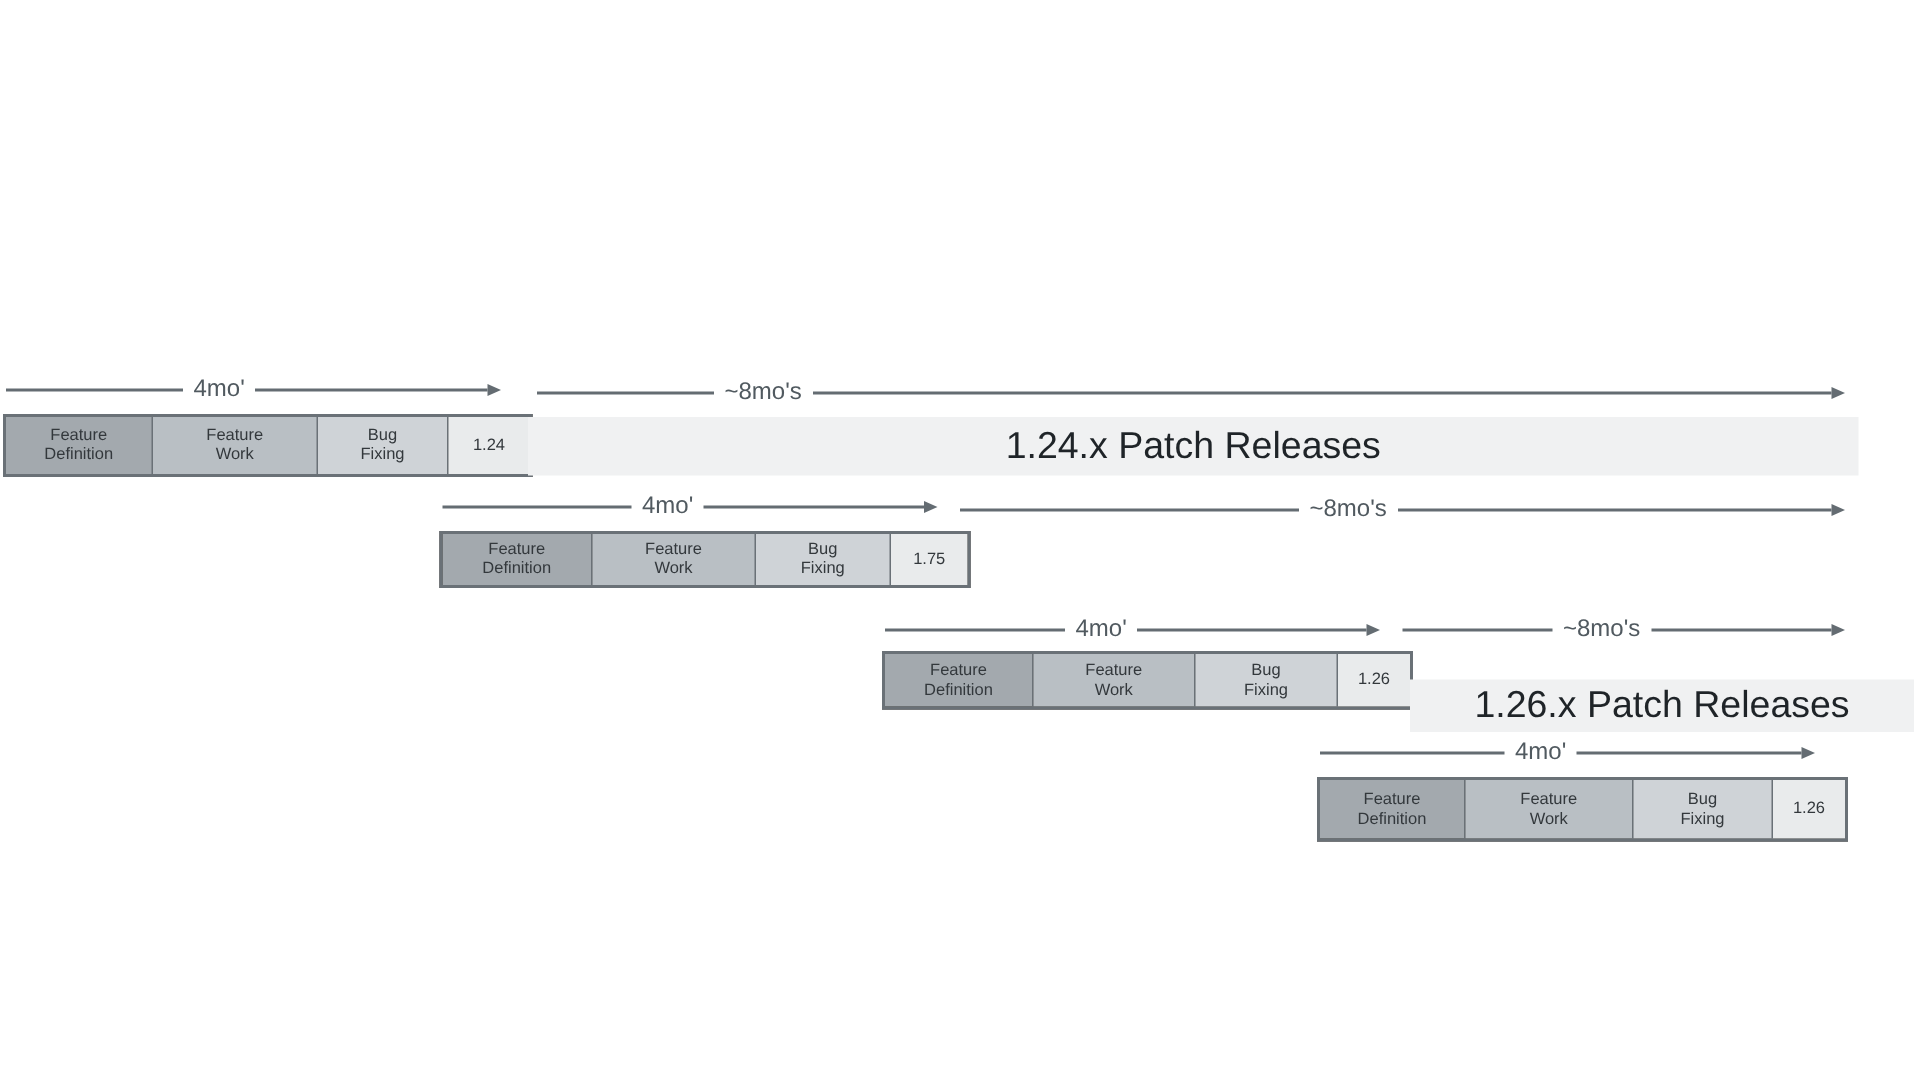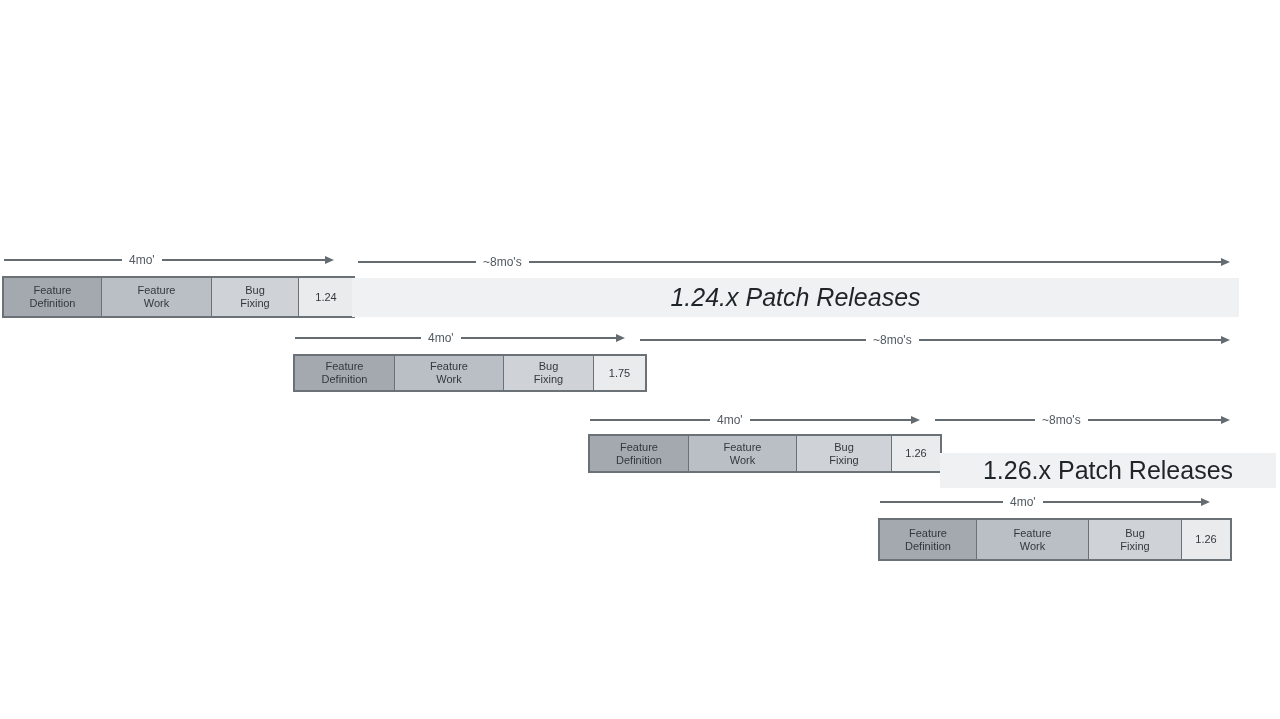--- a/index.html
+++ b/index.html
@@ -16,21 +16,21 @@
   }
   *{margin:0;padding:0;box-sizing:border-box;}
   html,body{width:1280px;height:719px;background:#ffffff;overflow:hidden;
     font-family:"Liberation Sans", sans-serif;}
   .canvas{position:relative;width:1280px;height:719px;background:#ffffff;}
 
   
   .arrow{position:absolute;height:18px;display:flex;align-items:center;}
   .seg{display:block;height:2px;background:var(--line);}
   .seg.grow{flex:1;}
-  .alabel{font-size:12px;color:var(--label-text);padding:0 7px;white-space:nowrap;}
+  .alabel{font-size:16px;color:var(--label-text);padding:0 7px;white-space:nowrap;}
   .ah{display:block;width:0;height:0;border-left:9px solid var(--line);
       border-top:4.5px solid transparent;border-bottom:4.5px solid transparent;}
 
   
   .cycle{position:absolute;display:flex;border:2px solid var(--border);background:#000000;}
   .cell{display:flex;flex-direction:column;align-items:center;justify-content:center;
         font-size:11px;line-height:13px;color:var(--cell-text);text-align:center;
         border-right:1px solid var(--border);}
   .cell:last-child{border-right:none;}
   .cell.fd{background:var(--feature-definition);}
@@ -70,21 +70,21 @@
       <span>Work</span>
     </div>
     <div class="cell bf" style="width:87px">
       <span>Bug</span>
       <span>Fixing</span>
     </div>
     <div class="cell ver" style="width:54px">
       <span>1.24</span>
     </div>
   </div>
-  <div class="bar" style="left:352px;top:278px;width:887px;height:39px;font-style:italic;">
+  <div class="bar" style="left:352px;top:278px;width:887px;height:39px;">
     <span>1.24.x Patch Releases</span>
   </div>
 
   <div class="arrow" style="left:295px;top:329px;width:330px;">
     <i class="seg" style="width:126px"></i>
     <span class="alabel">4mo'</span>
     <i class="seg grow"></i>
       <i class="ah"></i>
   </div>
   <div class="arrow" style="left:640px;top:331px;width:590px;">

